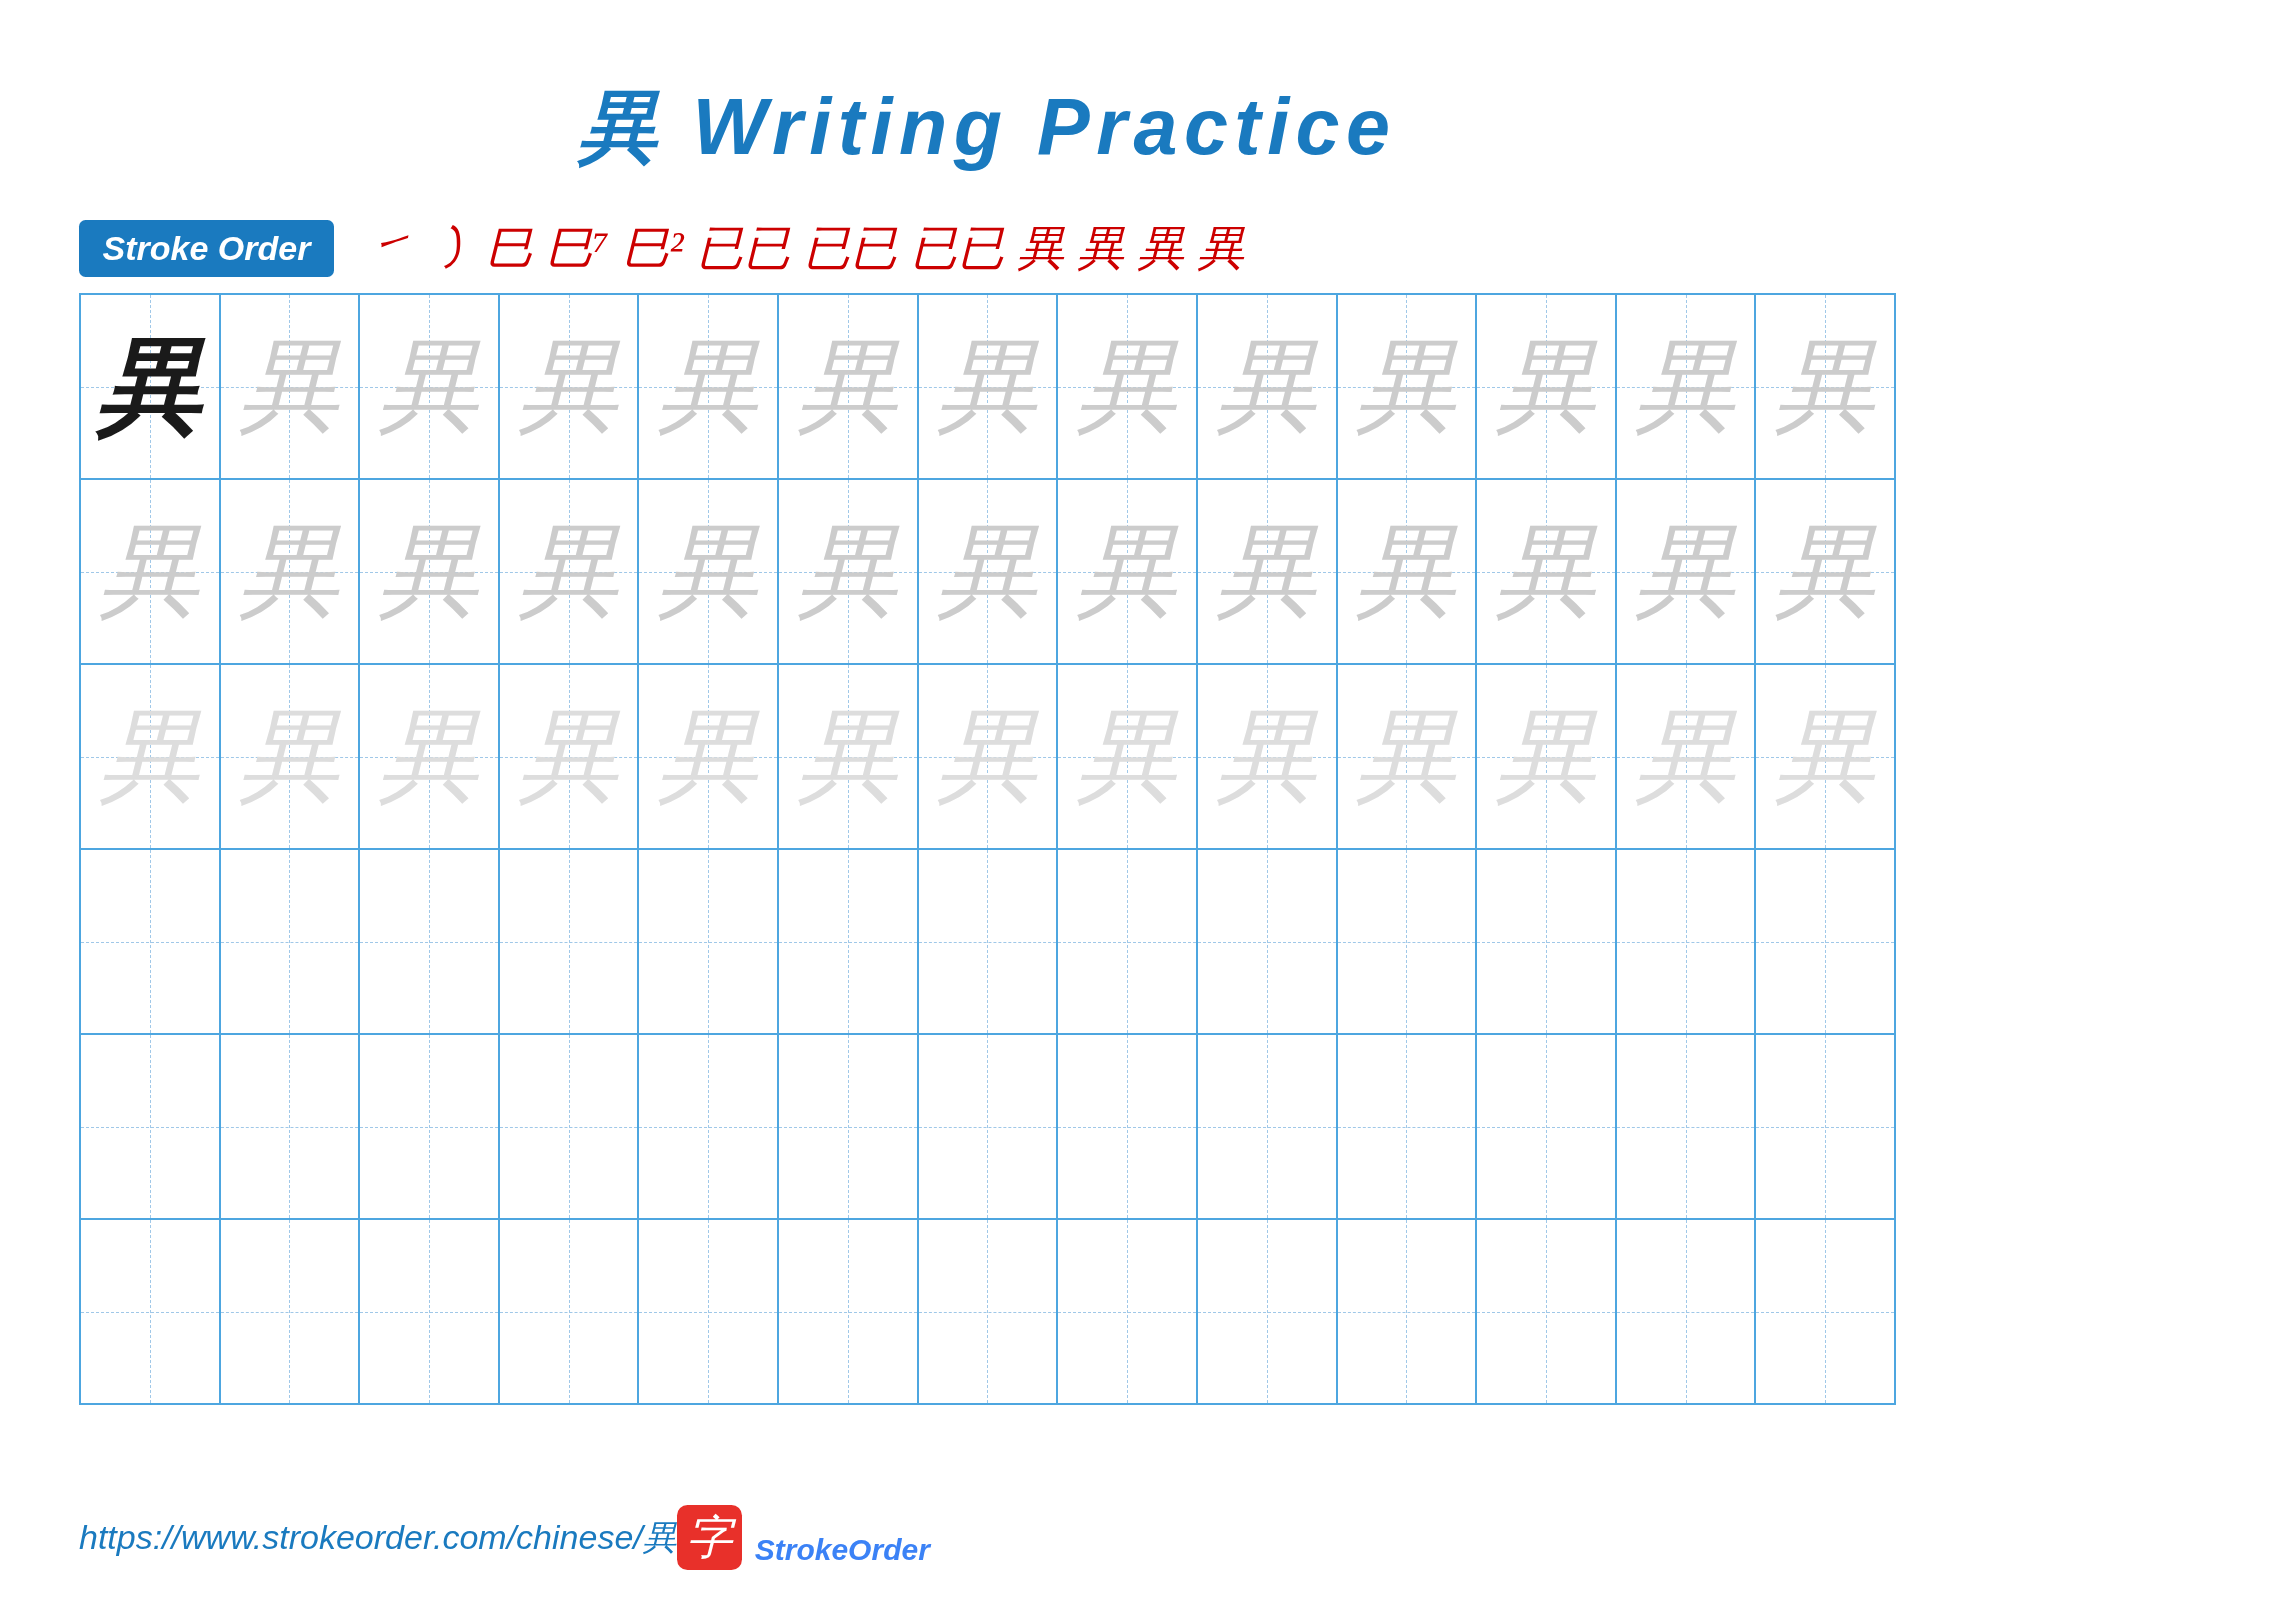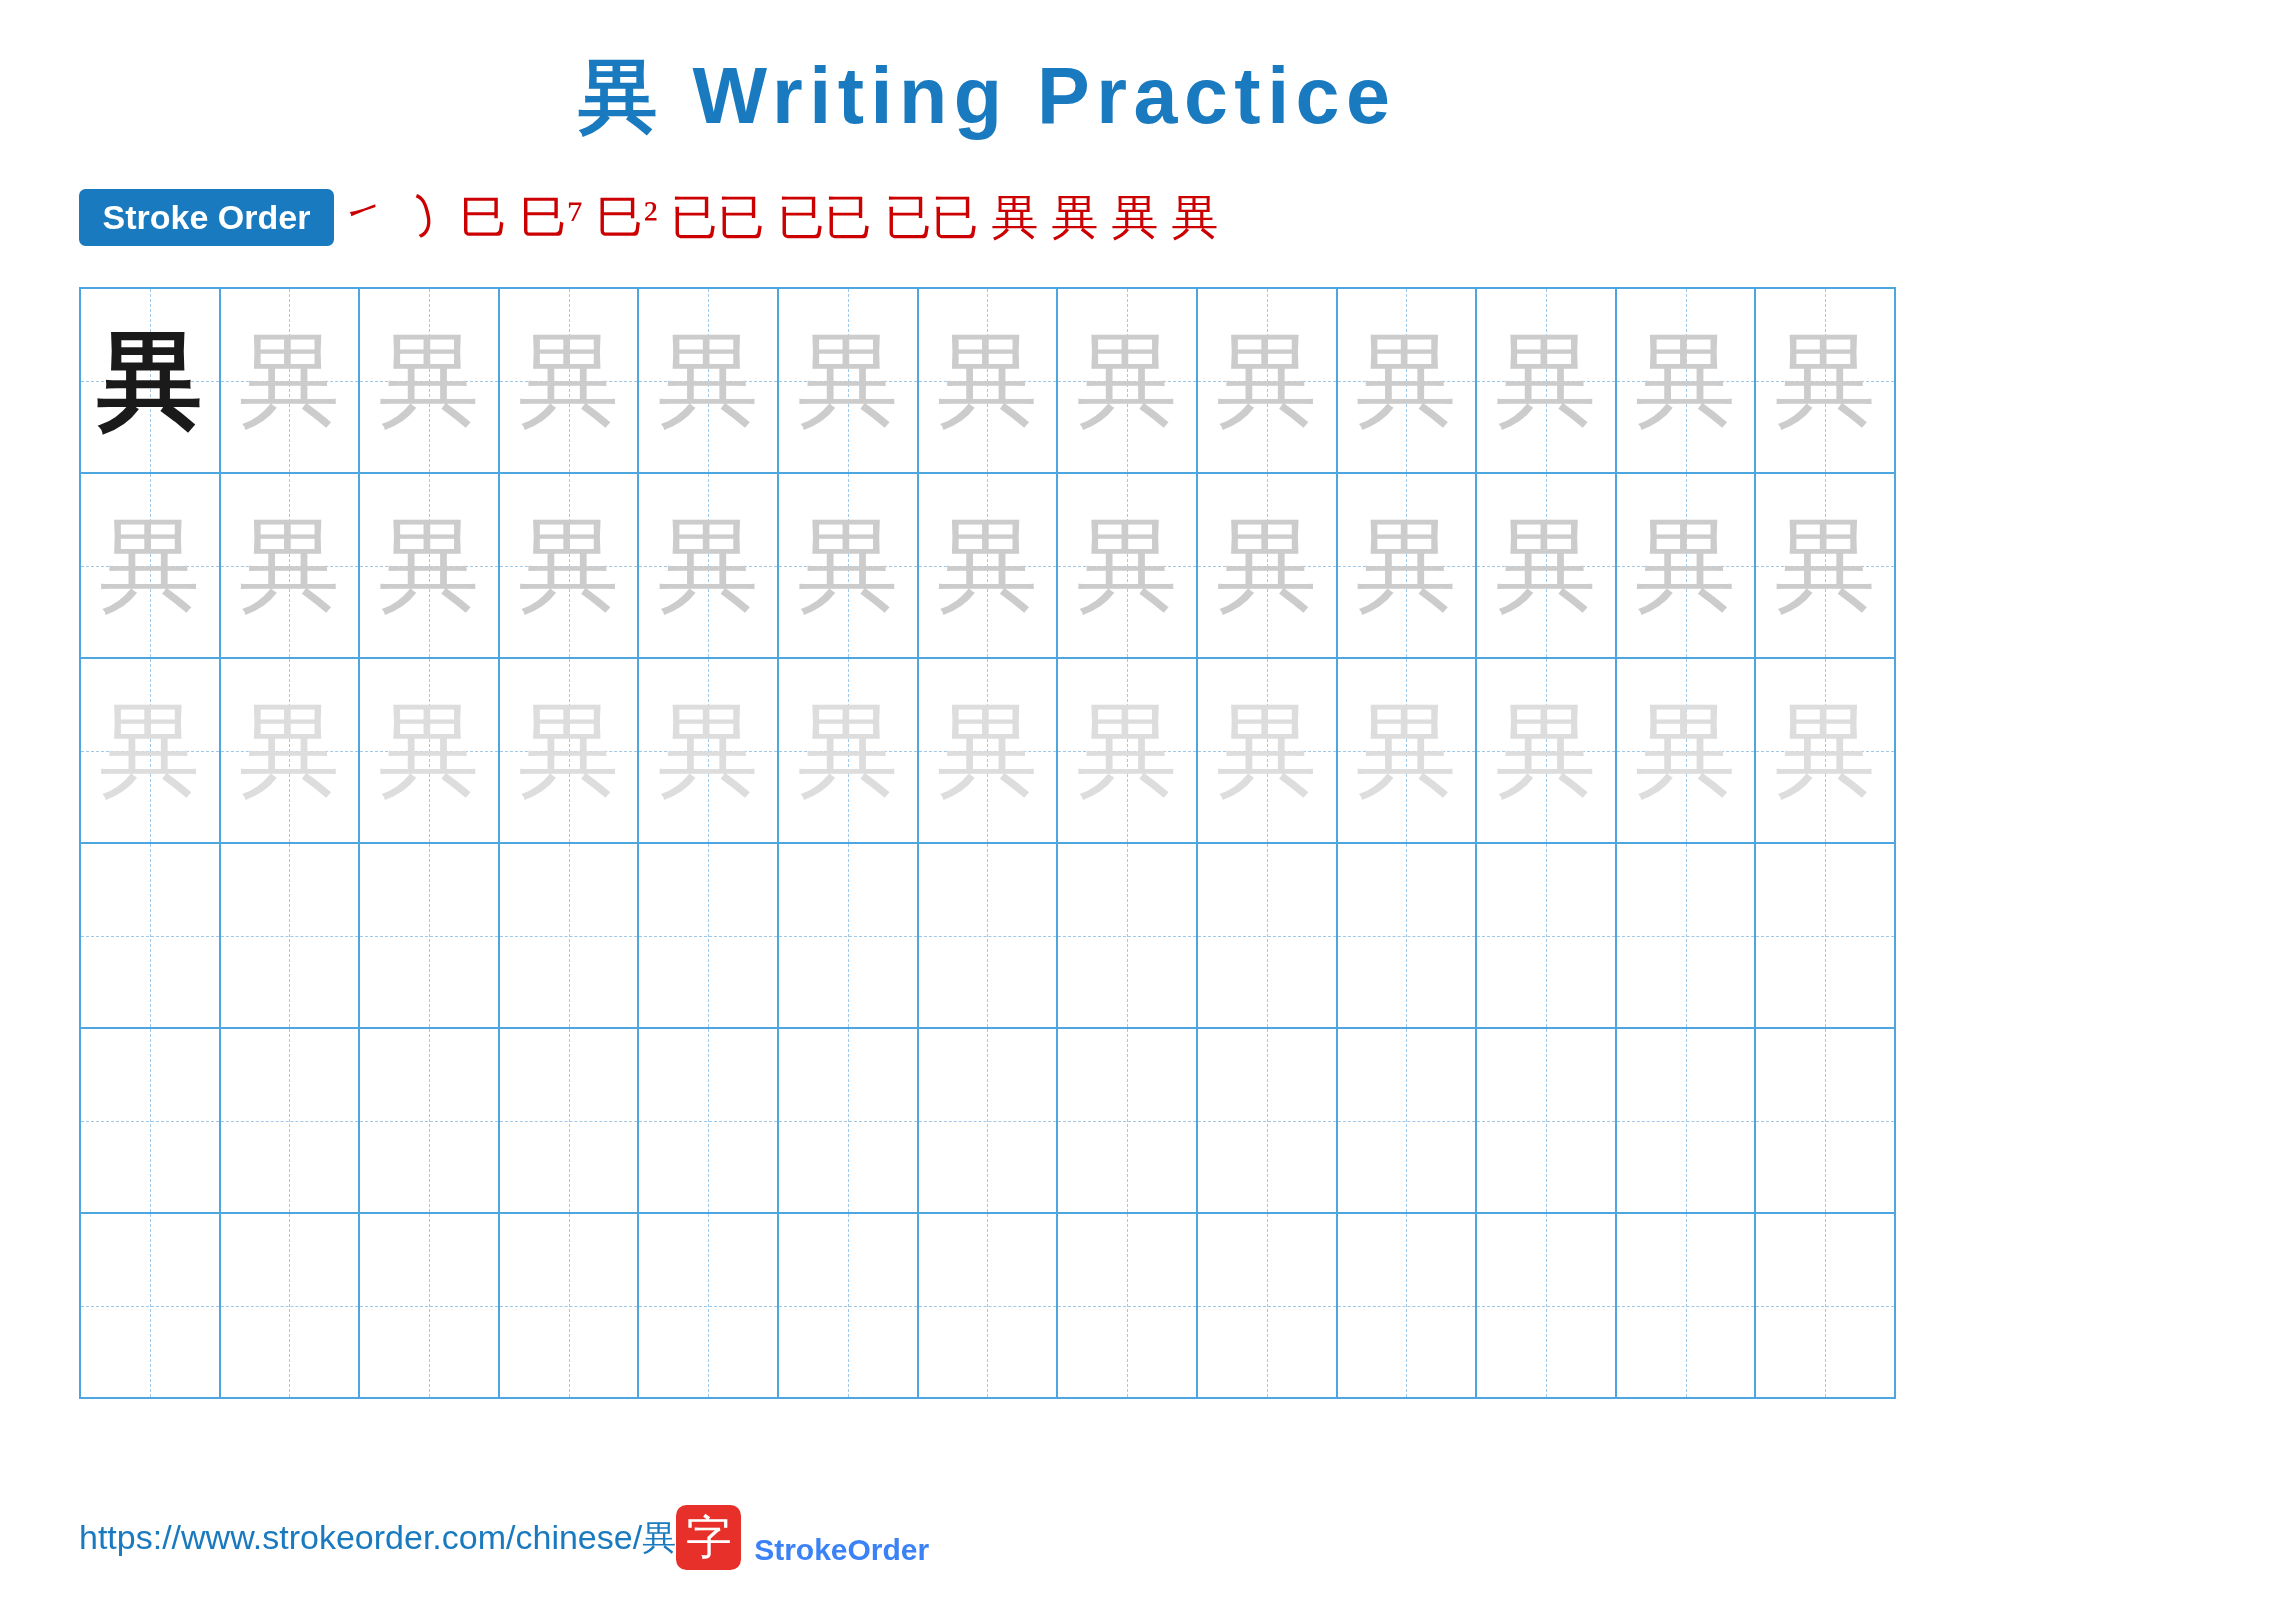--- a/index.html
+++ b/index.html
@@ -10,39 +10,40 @@
       height: 1622px;
       position: relative;
       overflow: hidden;
     }
 
     .page {
       width: 1975px;
       height: 1622px;
       background: #fff;
       position: relative;
-      padding: 44px 79px;
+      padding: 75px 79px;
+      font-style: italic;
     }
 
     
     .title {
       text-align: center;
       font-size: 79px;
       font-weight: bold;
       color: #1a7abf;
       margin-bottom: 39px;
       letter-spacing: 6.5px;
     }
 
     
     .stroke-order-row {
       display: flex;
       align-items: center;
-      margin-bottom: 41px;
-      gap: 6px;
+      margin-bottom: 16px;
+      gap: 32px;
     }
 
     .stroke-order-badge {
       background: #1a7abf;
       color: #fff;
       font-size: 34px;
       font-weight: bold;
       padding: 9.2px 23.6px;
       border-radius: 6.5px;
       white-space: nowrap;

